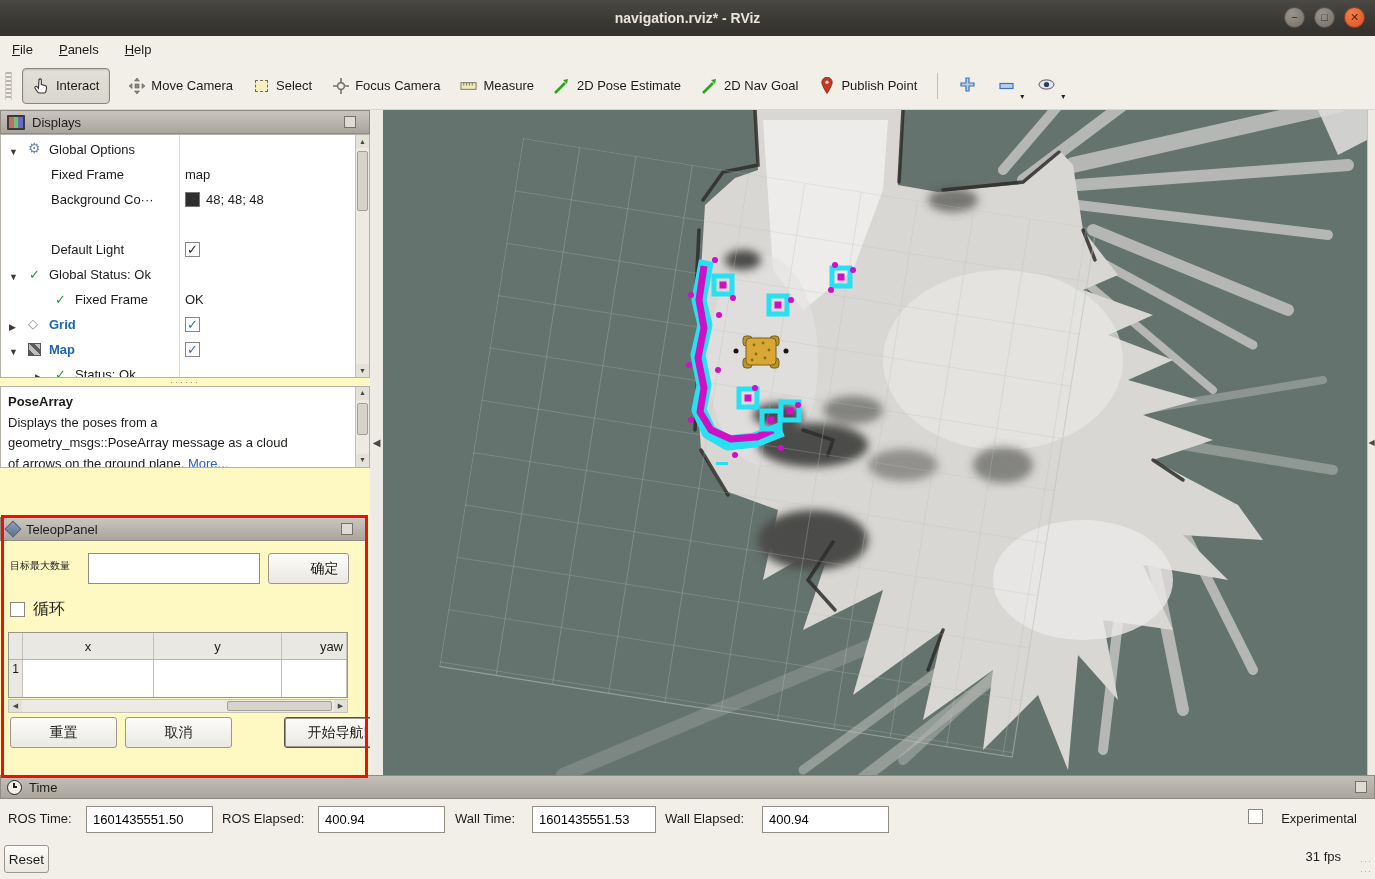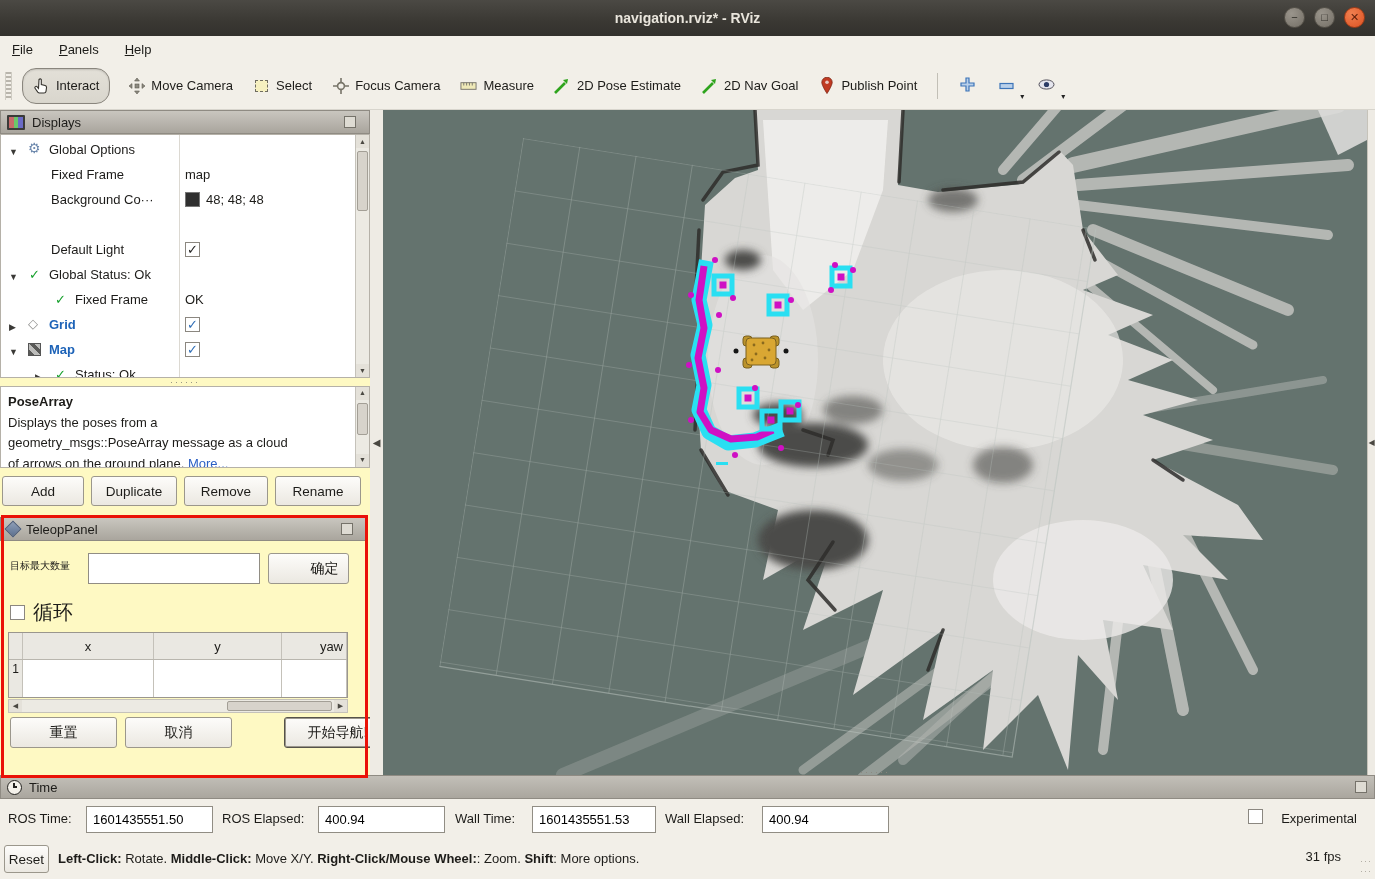--- a/index.html
+++ b/index.html
@@ -21,21 +21,21 @@
     display:flex;align-items:center;gap:26px;padding-left:12px;box-sizing:border-box;}
   .menuitem{cursor:default;}
   .menuitem .accel{text-decoration:underline;}
   
   .toolbar{position:absolute;left:0;top:62px;width:1375px;height:48px;background:#f2efe8;
     border-bottom:1px solid #d8d5cd;display:flex;align-items:center;box-sizing:border-box;}
   .grip{width:5px;height:28px;margin-left:5px;margin-right:6px;
     background:repeating-linear-gradient(#b9b5ac 0 2px,transparent 2px 4px);
     border-left:1px solid #cfccc3;border-right:1px solid #cfccc3;}
   .tool{display:flex;align-items:center;gap:6px;padding:0 10px;height:34px;white-space:nowrap;cursor:default;}
-  .tool.pressed{background:linear-gradient(#e3e0d8,#d9d6cd);border:1px solid #8a867e;border-radius:14px;
+  .tool.pressed{background:linear-gradient(#e3e0d8,#d9d6cd);border:1px solid #8a867e;border-radius:4px;
     box-shadow:inset 0 1px 2px rgba(0,0,0,.15);margin-left:4px;margin-right:8px;}
   .tool .ticon{display:inline-flex;width:17px;height:17px;align-items:center;justify-content:center;}
   .tsep{width:1px;height:26px;background:#c2bfb6;margin:0 10px;}
   .zoomtool{position:relative;padding:0 12px;height:34px;display:flex;align-items:center;cursor:default;}
   .caret{position:absolute;right:2px;bottom:2px;font-size:8px;color:#222;}
   .selicon{width:13px;height:12px;background:#f6f0c0;border:1px dashed #6f6c60;box-sizing:border-box;}
   
   .qbtn{background:linear-gradient(#fdfcfa,#ebe8e1);border:1px solid #9b978c;border-radius:3px;
     display:flex;align-items:center;justify-content:center;font-size:13.5px;cursor:default;box-sizing:border-box;}
   .phead{position:absolute;left:0;height:24px;background:linear-gradient(#c9c6bf,#a9a59d);
@@ -83,21 +83,21 @@
   
   .actrow{position:absolute;left:2px;top:366px;display:flex;gap:7px;}
   .actrow .qbtn{height:30px;}
   
   .teleophead{top:407px;width:367px;}
   .diamond{width:10px;height:10px;background:linear-gradient(135deg,#8e9fb8,#5d7190);border:1px solid #46597a;transform:rotate(45deg);}
   .tl-label{position:absolute;left:10px;top:449px;font-size:10px;}
   .tl-input{position:absolute;left:88px;top:443px;width:172px;height:31px;border:1px solid #918d84;background:#fff;
     box-sizing:border-box;font:inherit;padding:0 5px;}
   .tl-ok{position:absolute;left:268px;top:443px;width:81px;height:31px;padding-left:32px;}
-  .tl-loop{position:absolute;left:10px;top:489px;display:flex;align-items:center;gap:8px;font-size:20px;}
+  .tl-loop{position:absolute;left:10px;top:489px;display:flex;align-items:center;gap:8px;font-size:16px;}
   .tbl{position:absolute;left:8px;top:522px;width:340px;height:66px;border:1px solid #9a968e;background:#fff;box-sizing:border-box;}
   .tbl .hrow{position:absolute;left:0;top:0;width:100%;height:27px;background:#eae8e2;border-bottom:1px solid #b9b6ae;box-sizing:border-box;display:flex;}
   .tbl .hcell{border-right:1px solid #c4c1b9;display:flex;align-items:center;justify-content:center;box-sizing:border-box;}
   .tbl .gut{position:absolute;left:0;top:27px;width:14px;height:37px;background:#eae8e2;border-right:1px solid #c4c1b9;
     box-sizing:border-box;font-size:12px;display:flex;align-items:flex-start;justify-content:center;padding-top:2px;}
   .tbl .dcell{position:absolute;top:27px;height:37px;background:#fff;border-right:1px solid #c4c1b9;box-sizing:border-box;}
   .hscroll{position:absolute;left:8px;top:589px;width:340px;height:14px;background:#eceae3;border:1px solid #c5c2ba;box-sizing:border-box;}
   .tl-btns{position:absolute;left:10px;top:607px;display:flex;gap:8px;}
   .tl-btns .qbtn{width:107px;height:31px;font-size:14px;}
   .redrect{position:absolute;left:1px;top:405px;width:361px;height:257px;border:3px solid #ea1208;pointer-events:none;z-index:30;}
@@ -313,26 +313,20 @@
         <span>Displays the poses from a</span><br>
         <span>geometry_msgs::PoseArray message as a cloud</span><br>
         <span>of arrows on the ground plane. </span><span class="morelink">More...</span>
         <div class="vscroll">
           <div class="sbtn" style="top:0;">▲</div>
           <div class="sthumb" style="top:16px;height:32px;"></div>
           <div class="sbtn" style="bottom:0;">▼</div>
         </div>
       </div>
 
-      <div class="actrow">
-        <div class="qbtn" style="width:82px;">Add</div>
-        <div class="qbtn" style="width:86px;">Duplicate</div>
-        <div class="qbtn" style="width:84px;">Remove</div>
-        <div class="qbtn" style="width:86px;">Rename</div>
-      </div>
 
       <div class="phead teleophead">
         <span class="diamond"></span>
         <span>TeleopPanel</span>
       </div>
       <div class="floatbtn" style="top:413px;right:17px;"></div>
 
       <span class="tl-label">目标最大数量</span>
       <input class="tl-input" type="text" style="">
       <div class="qbtn tl-ok" style="font-size:14px;">确定</div>
@@ -515,18 +509,17 @@
       <input class="tinput" style="left: 532px; width: 124px;" value="1601435551.53">
       <span class="lbl" style="left:665px;">Wall Elapsed:</span>
       <input class="tinput" style="left: 762px; width: 127px;" value="400.94">
       <span class="chk" style="position:absolute;right:112px;top:10px;"></span>
       <span class="lbl" style="right:18px;position:absolute;">Experimental</span>
     </div>
   </div>
 
   <div class="statusbar">
     <div class="qbtn">Reset</div>
-    <div class="hints"><b>Left-Click:</b><span> Rotate. </span><b>Middle-Click:</b><span> Move X/Y. </span><b>Right-Click/Mouse Wheel:</b><span>: Zoom. </span><b>Shift</b><span>: More options.</span></div>
     <span class="fps">31 fps</span>
     <span class="rgrip">···<br>···</span>
   </div>
 
 </div>
 
 </body></html>

